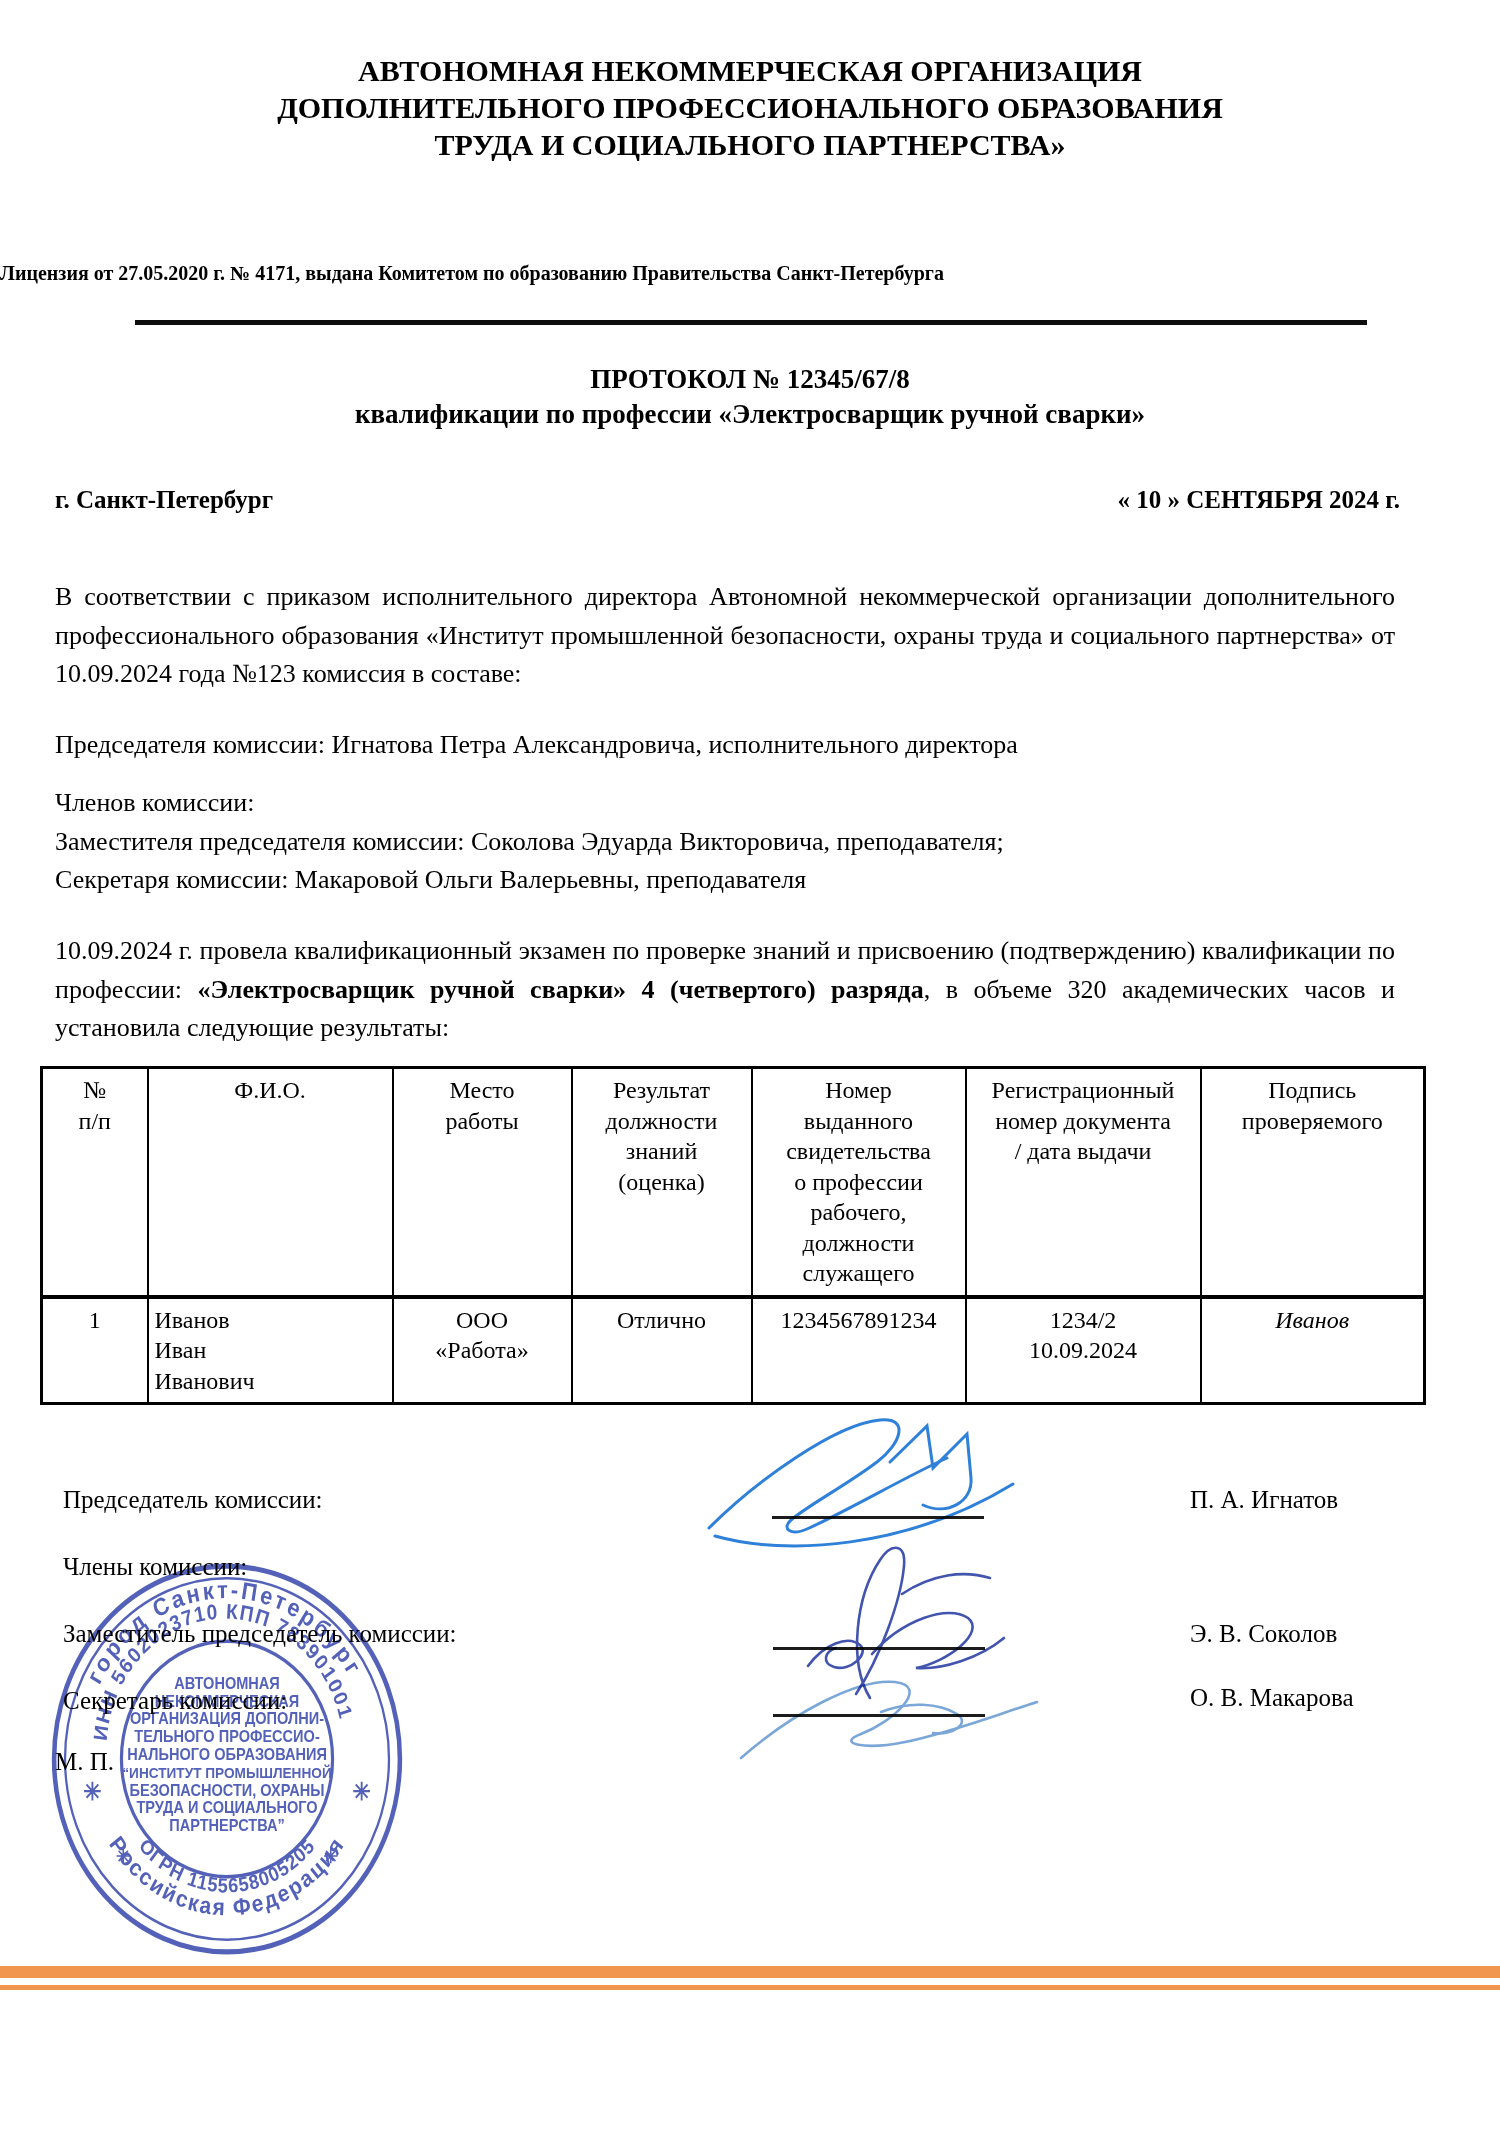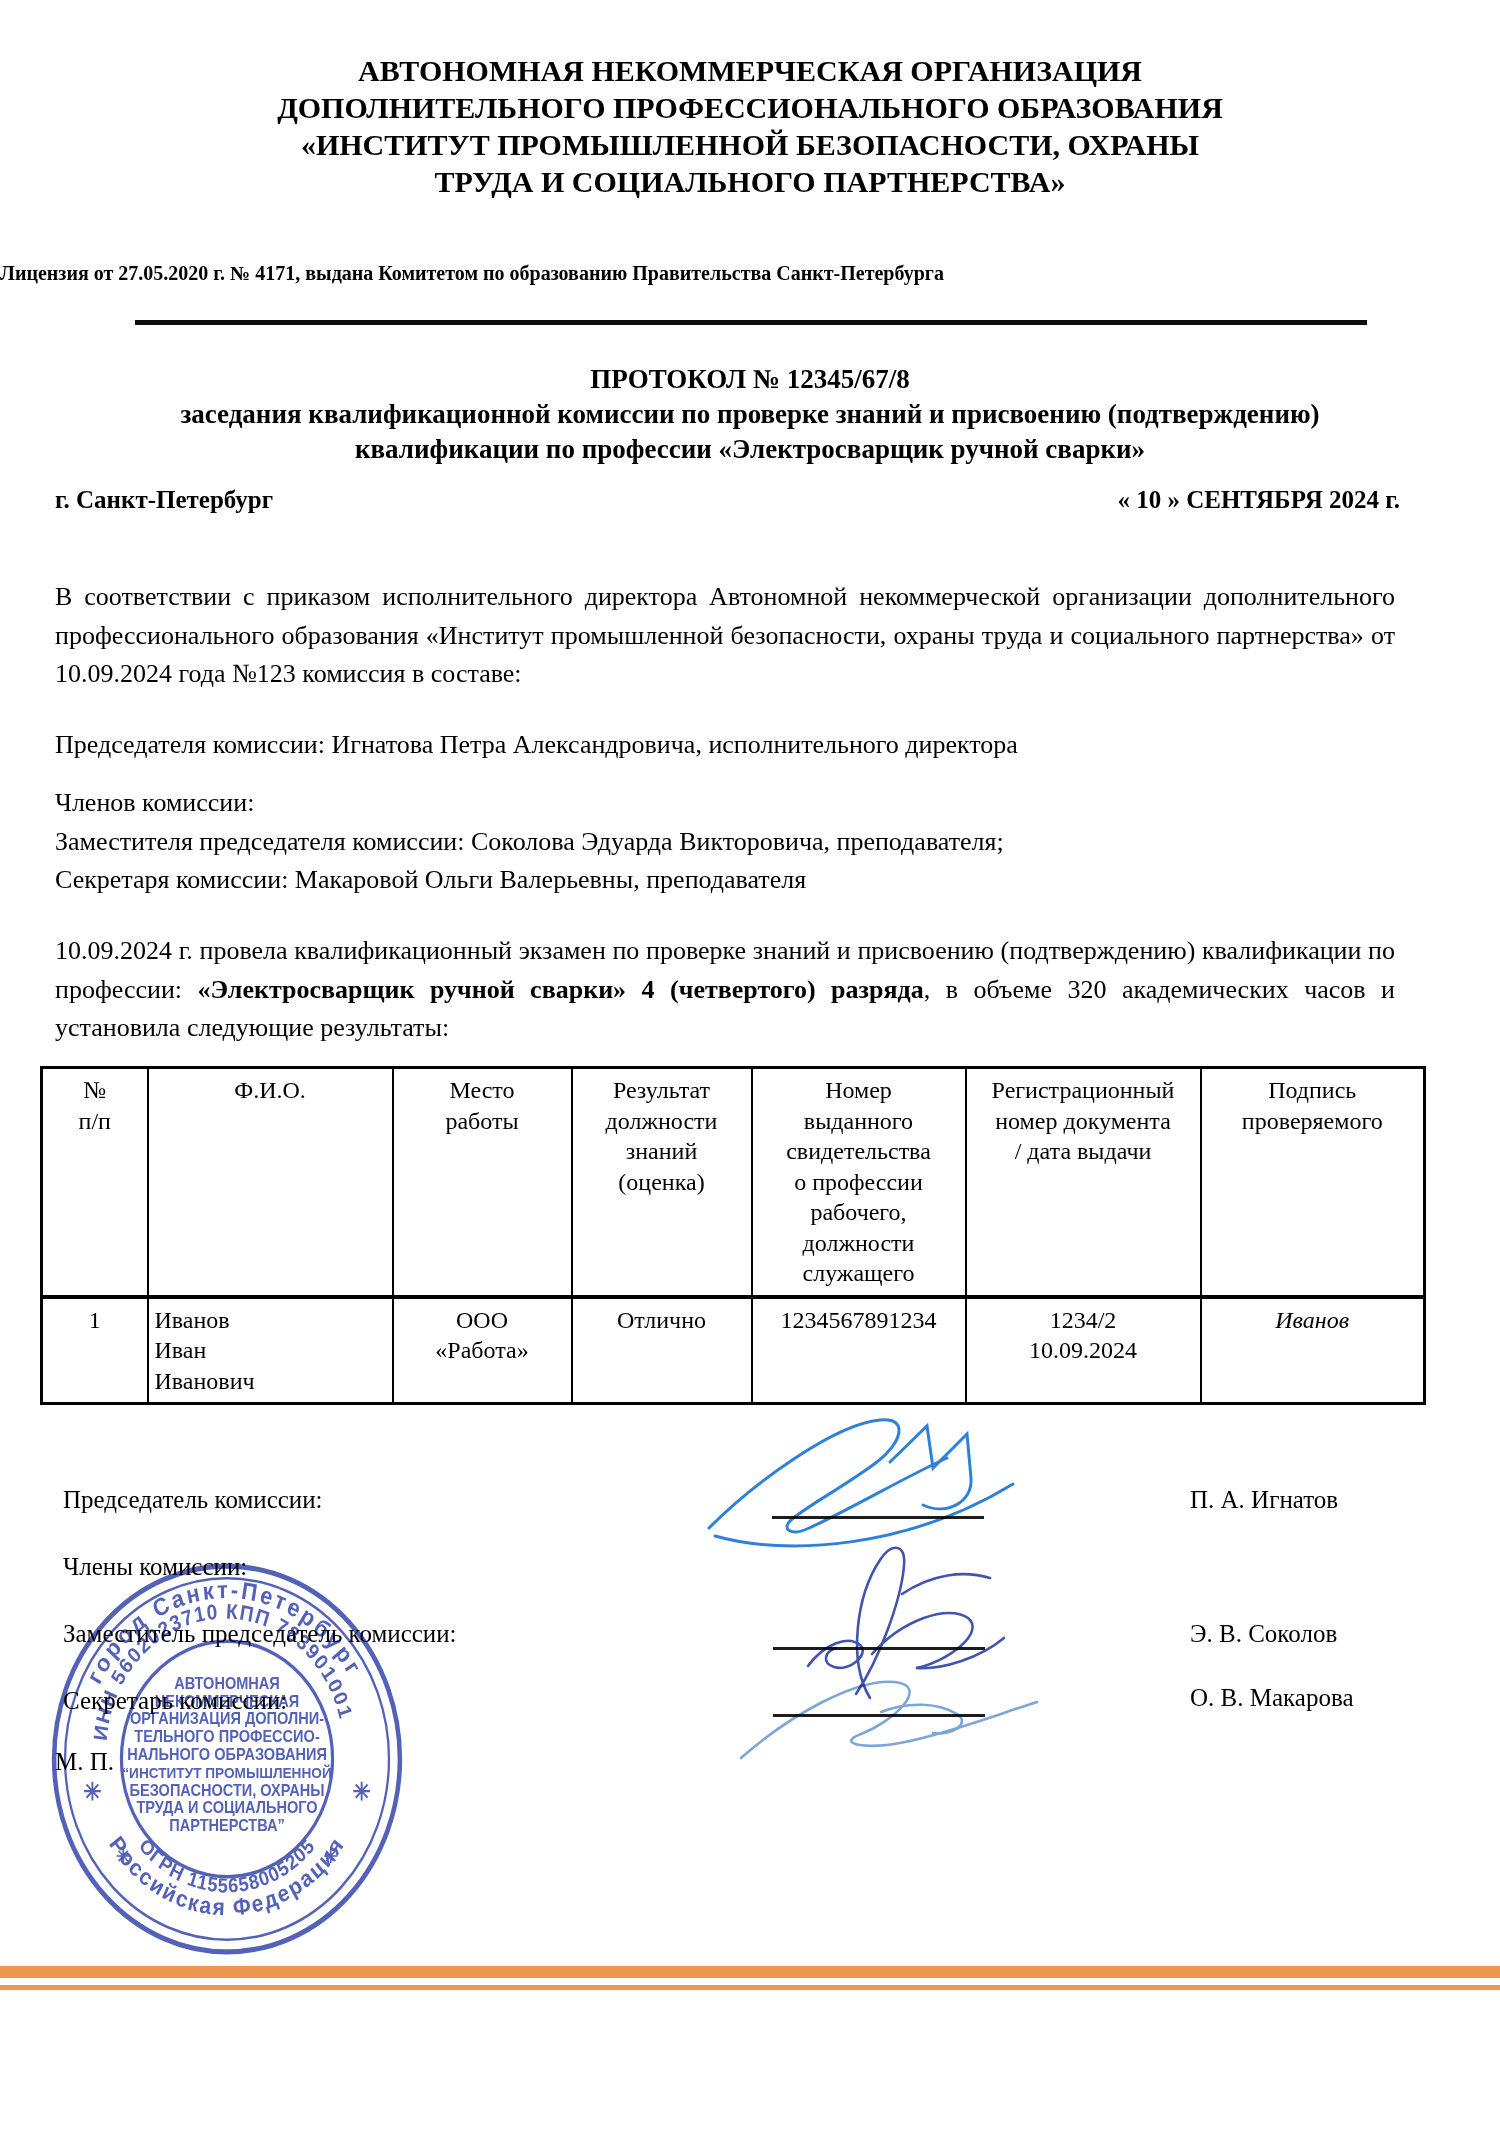--- a/index.html
+++ b/index.html
@@ -61,33 +61,31 @@
     font-family:"Liberation Sans", sans-serif; font-size:16px; line-height:20.5px; }
 </style>
 </head>
 <body>
 
 <div class="page">
 
   <div class="org-header">
     <div>АВТОНОМНАЯ НЕКОММЕРЧЕСКАЯ ОРГАНИЗАЦИЯ</div>
     <div>ДОПОЛНИТЕЛЬНОГО ПРОФЕССИОНАЛЬНОГО ОБРАЗОВАНИЯ</div>
-    <div>«ИНСТИТУТ ПРОМЫШЛЕННОЙ БЕЗОПАСНОСТИ, ОХРАНЫ</div>
     <div>ТРУДА И СОЦИАЛЬНОГО ПАРТНЕРСТВА»</div>
   </div>
 
   <div class="license">
     <div>Лицензия от 27.05.2020 г. № 4171, выдана Комитетом по образованию Правительства Санкт-Петербурга</div>
   </div>
 
   <div class="rule"></div>
 
   <div class="protocol-title">
     <div>ПРОТОКОЛ № 12345/67/8</div>
-    <div>заседания квалификационной комиссии по проверке знаний и присвоению (подтверждению)</div>
     <div>квалификации по профессии «Электросварщик ручной сварки»</div>
   </div>
 
   <div class="meta-row">
     <span>г. Санкт-Петербург</span>
     <span>« 10 » СЕНТЯБРЯ 2024 г.</span>
   </div>
 
   <div class="para" id="p1">В соответствии с приказом исполнительного директора Автономной некоммерческой организации дополнительного профессионального образования «Институт промышленной безопасности, охраны труда и социального партнерства» от 10.09.2024 года №123 комиссия в составе:</div>
 

